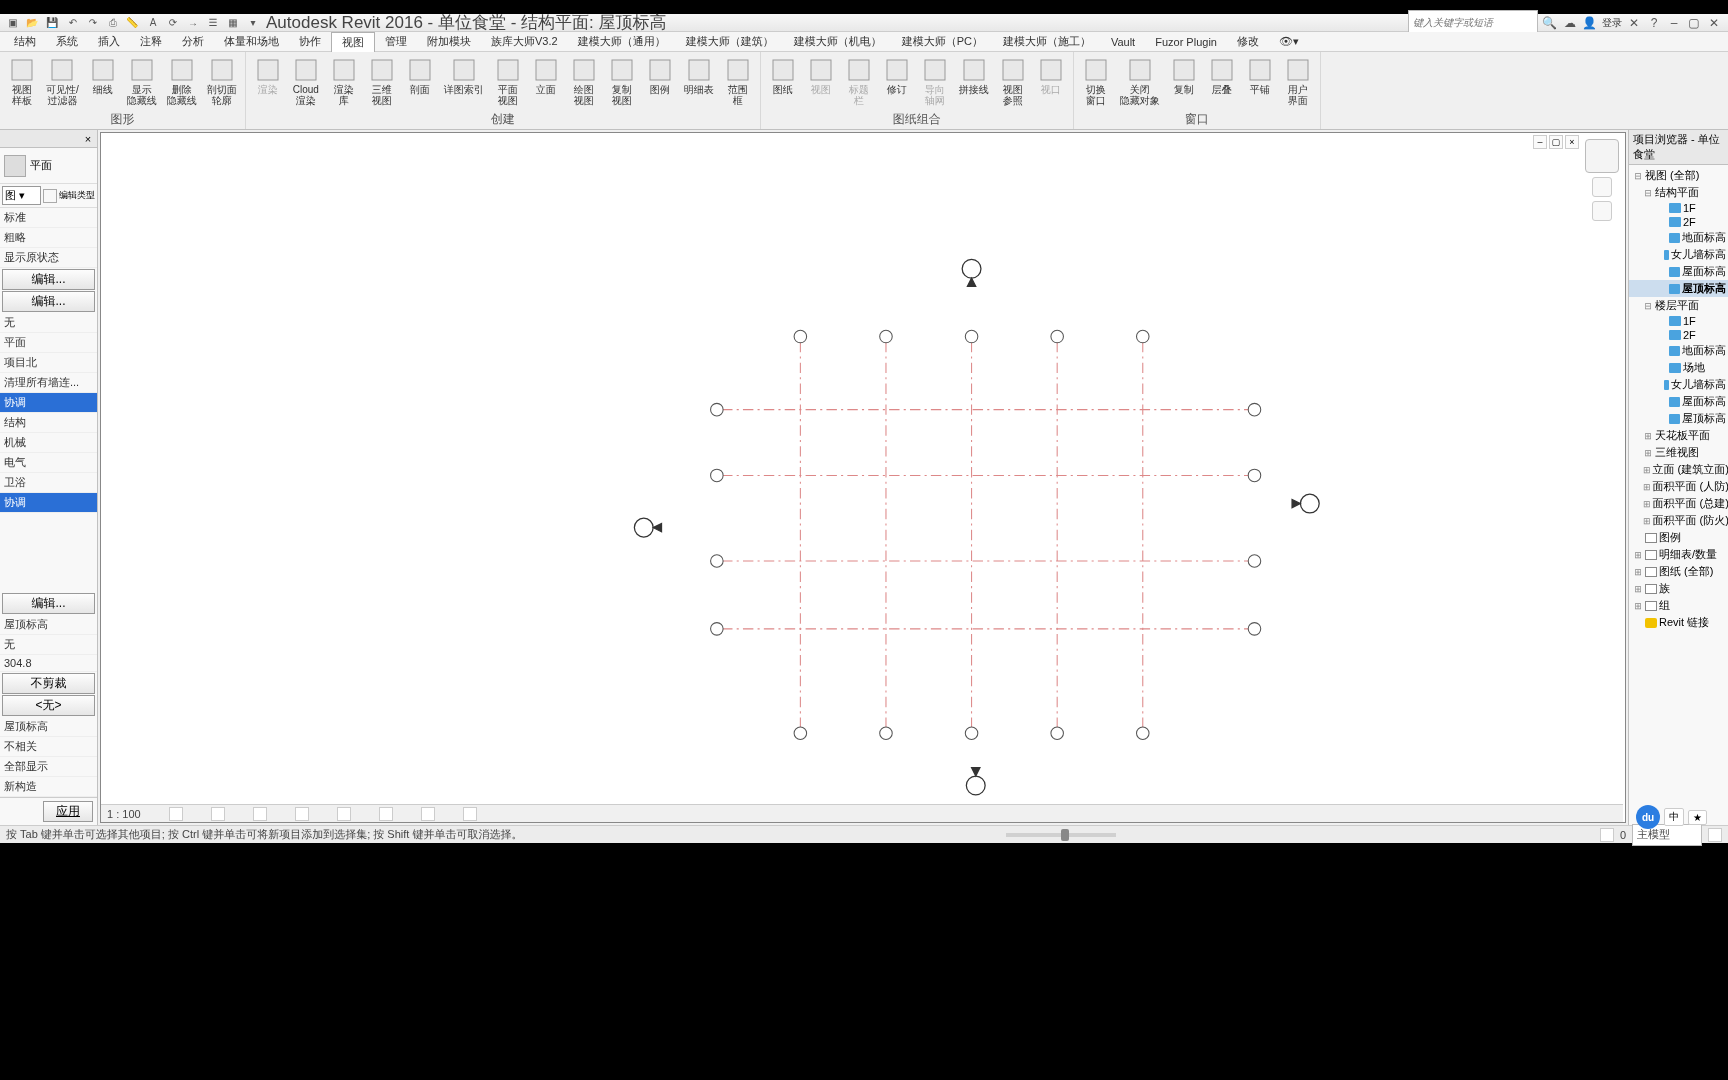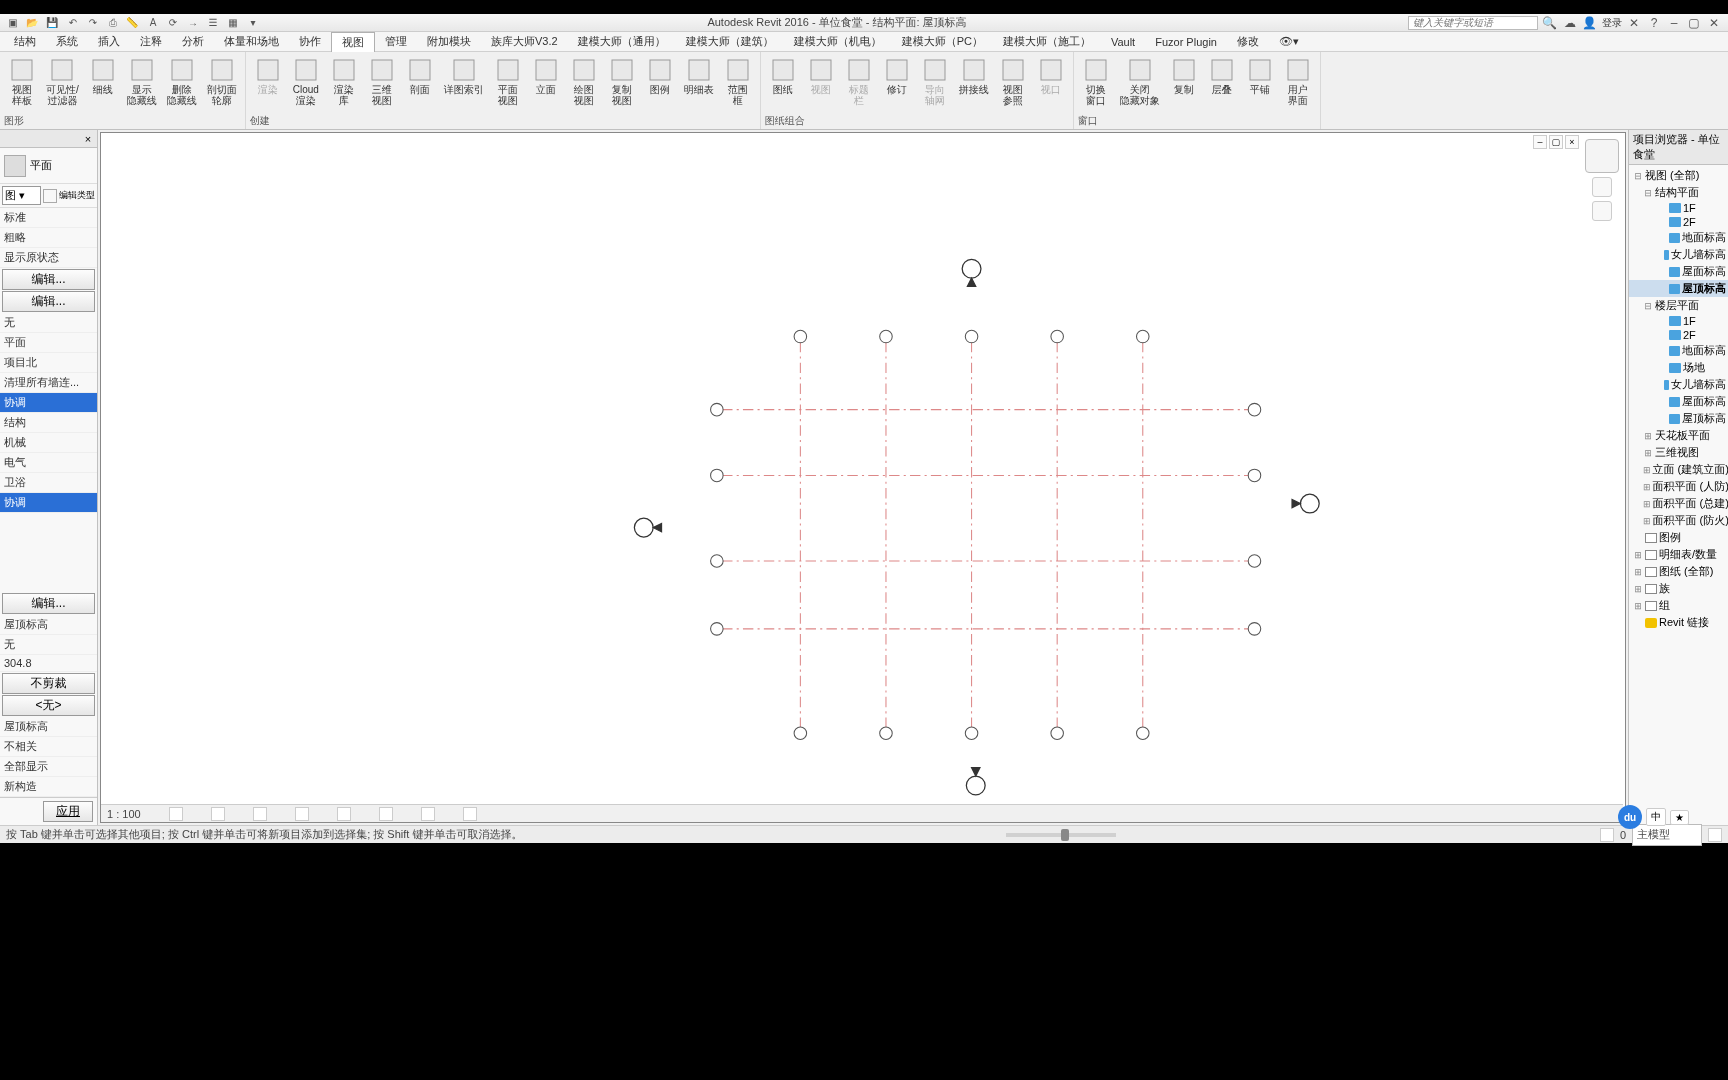--- a/index.html
+++ b/index.html
@@ -1,37 +1,37 @@
 <!DOCTYPE html>
 <html><head>
 <meta charset="utf-8">
 <style>
 * { margin:0; padding:0; box-sizing:border-box; font-family:"Microsoft YaHei",Arial,sans-serif; font-size:11px; }
 body { background:#000; width:1728px; height:1080px; overflow:hidden; }
 .app { position:absolute; top:14px; left:0; width:1728px; height:829px; background:#f0f0f0; display:flex; flex-direction:column; }
 .titlebar { height:18px; background:linear-gradient(#f8f8f8,#e8e8e8); display:flex; align-items:center; border-bottom:1px solid #ccc; }
 .qat { display:flex; gap:2px; padding:0 4px; }
 .qat-btn { width:18px; height:16px; display:flex; align-items:center; justify-content:center; color:#555; font-size:10px; }
-.title-center { flex:1; text-align:center; color:#444; font-size:11px; }
+.title-center { flex:1; text-align:left; color:#444; font-size:17px; }
 .title-right { display:flex; align-items:center; gap:4px; padding-right:6px; }
-.search-box { width:130px; height:14px; border:1px solid #bbb; background:#fff; font-size:10px; padding:0 4px; color:#999; font-style:italic; }
+.search-box { width:130px; height:14px; border:1px solid #bbb; background:#fff; font-size:10px; padding:12px 4px; color:#999; font-style:italic; }
 .ico { width:16px; height:16px; display:inline-flex; align-items:center; justify-content:center; color:#555; font-size:12px; }
 
 .menubar { height:20px; background:#f5f5f5; display:flex; align-items:center; border-bottom:1px solid #d0d0d0; padding-left:4px; }
 .menu-item { padding:2px 10px; color:#333; cursor:pointer; }
 .menu-item.active { background:#fff; border:1px solid #b0b0b0; border-bottom:1px solid #fff; margin-bottom:-1px; }
 
 .ribbon { height:78px; background:#f0f0f0; display:flex; border-bottom:1px solid #c0c0c0; }
 .ribbon-group { display:flex; flex-direction:column; border-right:1px solid #d8d8d8; padding:2px 4px 0 4px; }
 .ribbon-row { display:flex; gap:2px; flex:1; align-items:flex-start; }
 .ribbon-btn { display:flex; flex-direction:column; align-items:center; justify-content:flex-start; padding:2px 4px; min-width:36px; cursor:pointer; }
 .ribbon-icon { width:28px; height:28px; display:flex; align-items:center; justify-content:center; }
 .ribbon-label { font-size:10px; text-align:center; line-height:11px; color:#333; max-width:44px; }
 .ribbon-label.dim { color:#aaa; }
-.group-label { font-size:10px; color:#555; padding:1px 0; }
+.group-label { text-align:center; font-size:12px; color:#555; padding:1px 0; }
 
 .work { flex:1; display:flex; overflow:hidden; }
 .props { width:98px; background:#f8f8f8; border-right:1px solid #c0c0c0; display:flex; flex-direction:column; font-size:10px; position:relative; }
 .props-hdr { height:18px; background:#e8e8e8; border-bottom:1px solid #c0c0c0; display:flex; align-items:center; justify-content:flex-end; padding:0 2px; }
 .close-x { width:14px; height:14px; display:flex; align-items:center; justify-content:center; cursor:pointer; }
 .type-sel { height:36px; display:flex; align-items:center; padding:4px; border-bottom:1px solid #ddd; }
 .type-row { display:flex; align-items:center; padding:2px; gap:2px; border-bottom:1px solid #ddd; }
 .drop { border:1px solid #999; background:#fff; padding:1px 2px; flex:1; font-size:10px; display:flex; justify-content:space-between; align-items:center; }
 .edit-btn { background:linear-gradient(#fdfdfd,#e6e6e6); border:1px solid #999; padding:1px 6px; font-size:12px; text-align:center; margin:1px 2px; cursor:pointer; }
 .prop-list { flex:1; overflow:hidden; }
@@ -65,21 +65,21 @@
 .viewbar { height:18px; background:#f0f0f0; border-top:1px solid #ccc; display:flex; align-items:center; padding:0 6px; gap:8px; font-size:10px; color:#444; }
 .vb-ico { width:14px; height:14px; border:1px solid #ccc; background:#fff; }
 
 .statusbar { height:18px; background:#ececec; border-top:1px solid #ccc; display:flex; align-items:center; padding:0 6px; font-size:10px; color:#444; justify-content:flex-end; }
 .status-mid { flex:1; display:flex; justify-content:center; }
 .slider { width:110px; height:4px; background:#d0d0d0; position:relative; }
 .slider::after{content:"";position:absolute;left:50%;top:-4px;width:8px;height:12px;background:#888;border-radius:2px;}
 .status-right { display:flex; gap:6px; align-items:center; }
 .sb-box { border:1px solid #bbb; background:#fff; padding:10px 4px; height:14px; display:flex; align-items:center; min-width:70px; }
 
-.fab { position:absolute; right:39px; bottom:14px; display:flex; gap:4px; align-items:center; }
+.fab { position:absolute; right:21px; bottom:14px; display:flex; gap:4px; align-items:center; }
 .fab-circle { width:24px;height:24px;border-radius:50%;background:#2b7de1;color:#fff;display:flex;align-items:center;justify-content:center;font-size:10px;font-weight:bold; }
 .fab-pill { background:#fff;border:1px solid #ccc;padding:1px 4px;font-size:10px;border-radius:2px; }
 </style>
 </head>
 <body>
 
 <div class="app">
 
   <div class="titlebar">
     <div class="qat">

